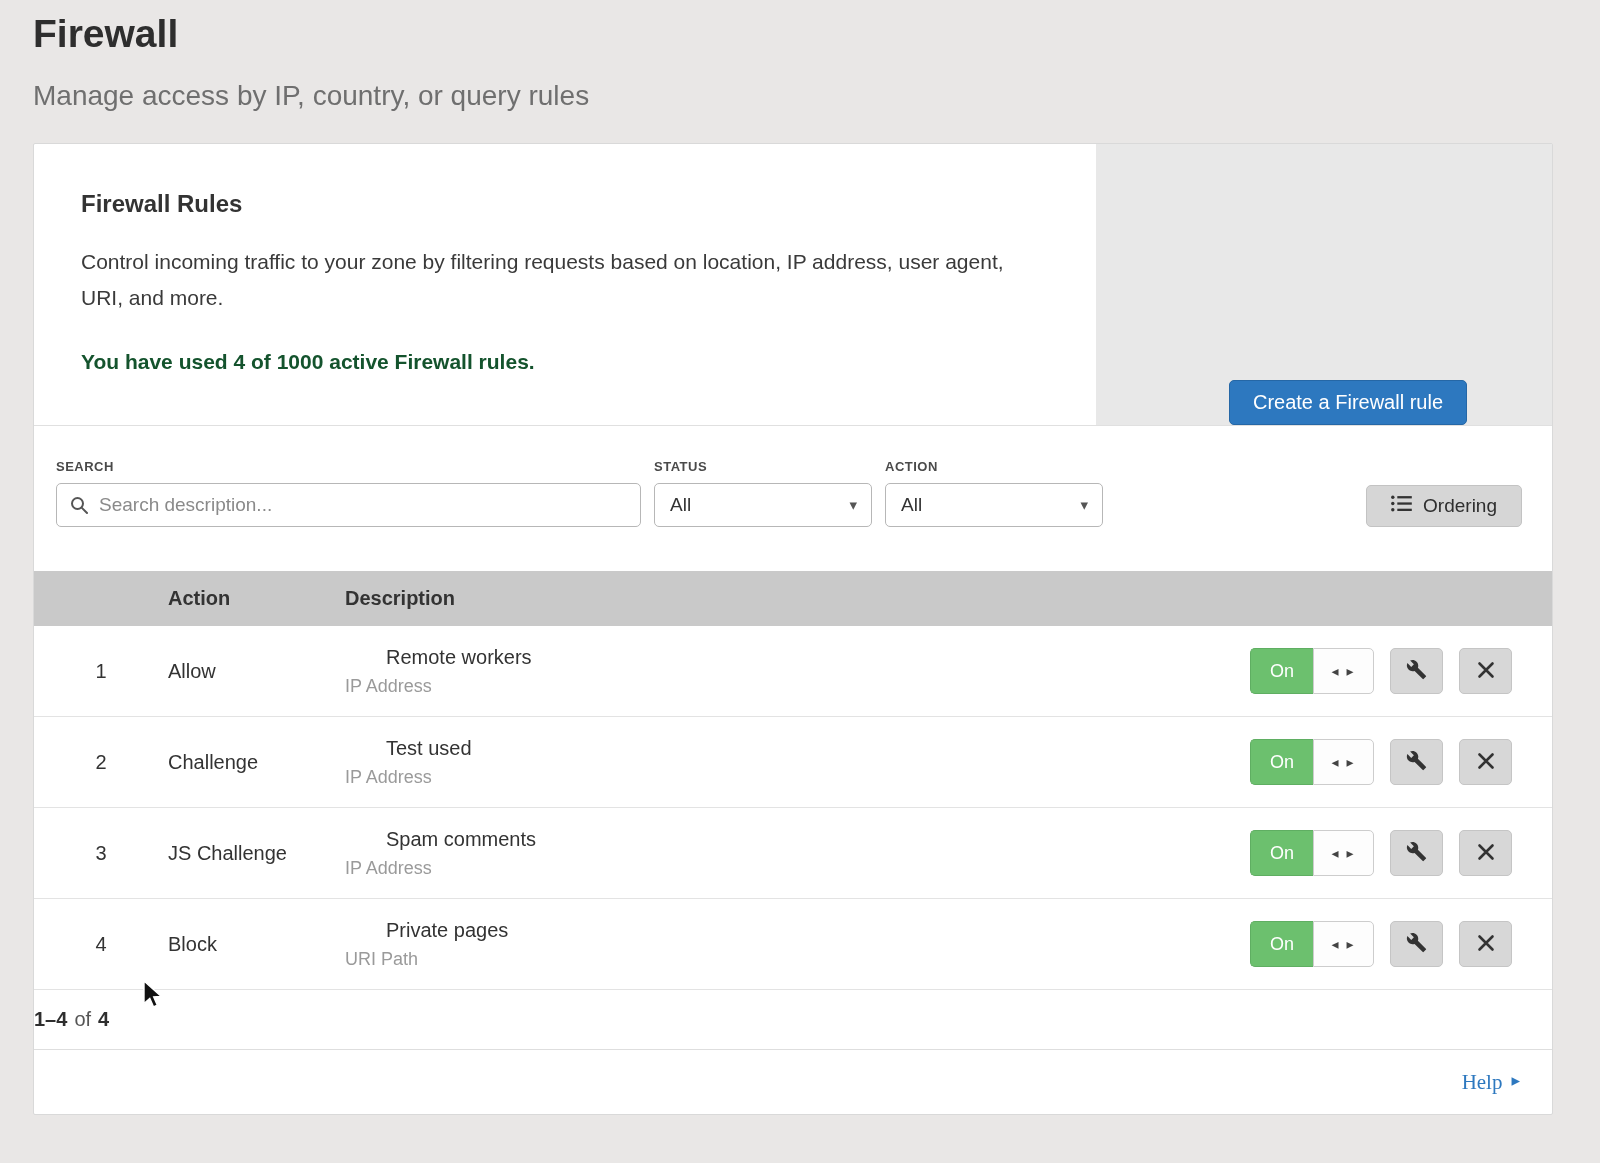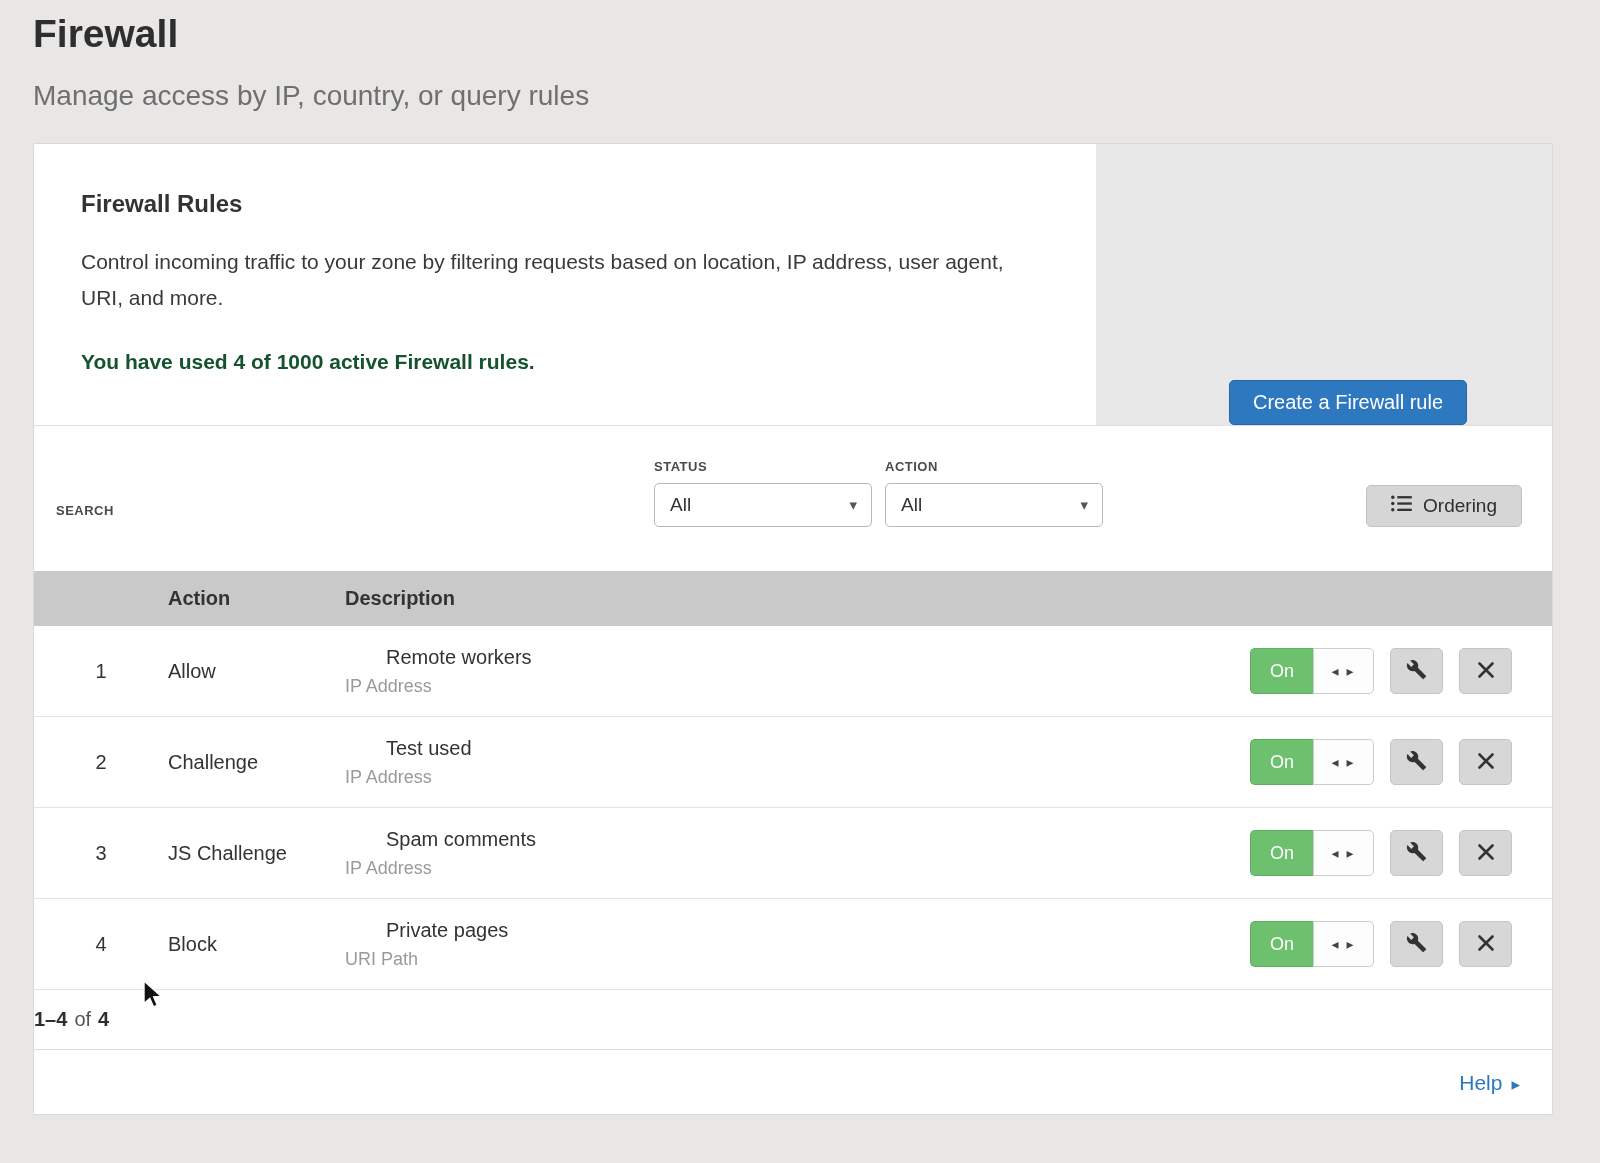--- a/index.html
+++ b/index.html
@@ -113,22 +113,22 @@
   .pagination {
     height: 60px; border-bottom: 1px solid #dedede;
     display: flex; align-items: center; gap: 7px; font-size: 20px;
   }
   .pagination .strong { font-weight: 700; color: #2e2e2e; }
   .pagination .soft { font-weight: 400; color: #555; }
 
   
   .help-row { height: 65px; display: flex; align-items: center; justify-content: flex-end; padding-right: 32px; }
   .help-link {
-    color: #2d78bf; font-size: 21px; display: flex; align-items: flex-end; gap: 9px;
-    text-decoration: none; cursor: pointer;
+    color: #2d78bf; font-size: 21px; display: flex; align-items: flex-start; gap: 9px;
+    text-decoration: none; cursor: pointer; font-family: Liberation Serif, serif;
   }
   .help-arrow { font-size: 17px; }
 
   .mouse-cursor { position: absolute; left: 142px; top: 980px; z-index: 10; pointer-events: none; }
 </style>
 </head>
 <body>
 
 <div class="page-title">Firewall</div>
 <div class="page-subtitle">Manage access by IP, country, or query rules</div>
@@ -142,20 +142,29 @@
       <div class="card-usage">You have used 4 of 1000 active Firewall rules.</div>
     </div>
     <div class="card-header-right">
       <button class="create-btn">Create a Firewall rule</button>
     </div>
   </div>
 
   <div class="filters">
     <div class="filter-group search-group">
       <div class="filter-label">SEARCH</div>
+      <div class="search-box">
+        <span class="icon">
+          <svg width="20" height="20" viewBox="0 0 20 20">
+              <circle cx="8.5" cy="8.5" r="5.5" fill="none" stroke="#555" stroke-width="2"></circle>
+              <line x1="12.9" y1="12.9" x2="18" y2="18" stroke="#555" stroke-width="2" stroke-linecap="round"></line>
+            </svg>
+        </span>
+        <input class="search-input" type="text" placeholder="Search description..." style="">
+      </div>
     </div>
 
     <div class="filter-group select-group">
       <div class="filter-label">STATUS</div>
       <div class="select-box">
         <span>All</span>
         <span class="select-chevron">▾</span>
       </div>
     </div>
 

